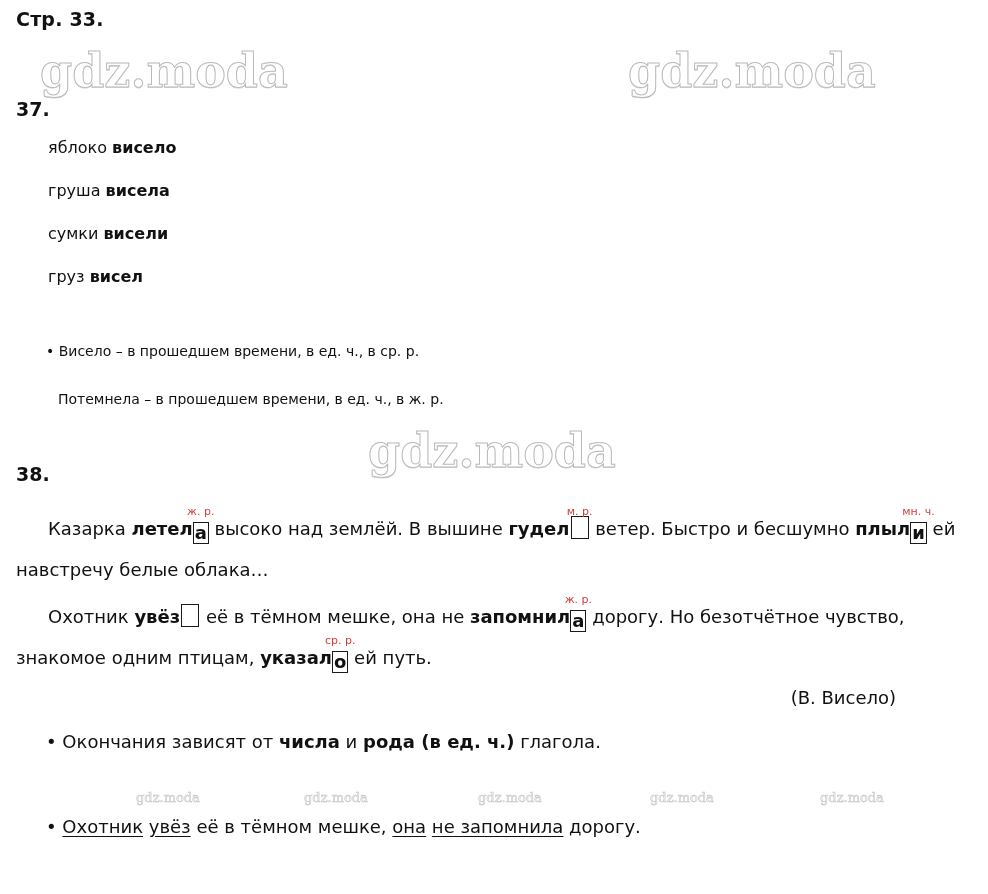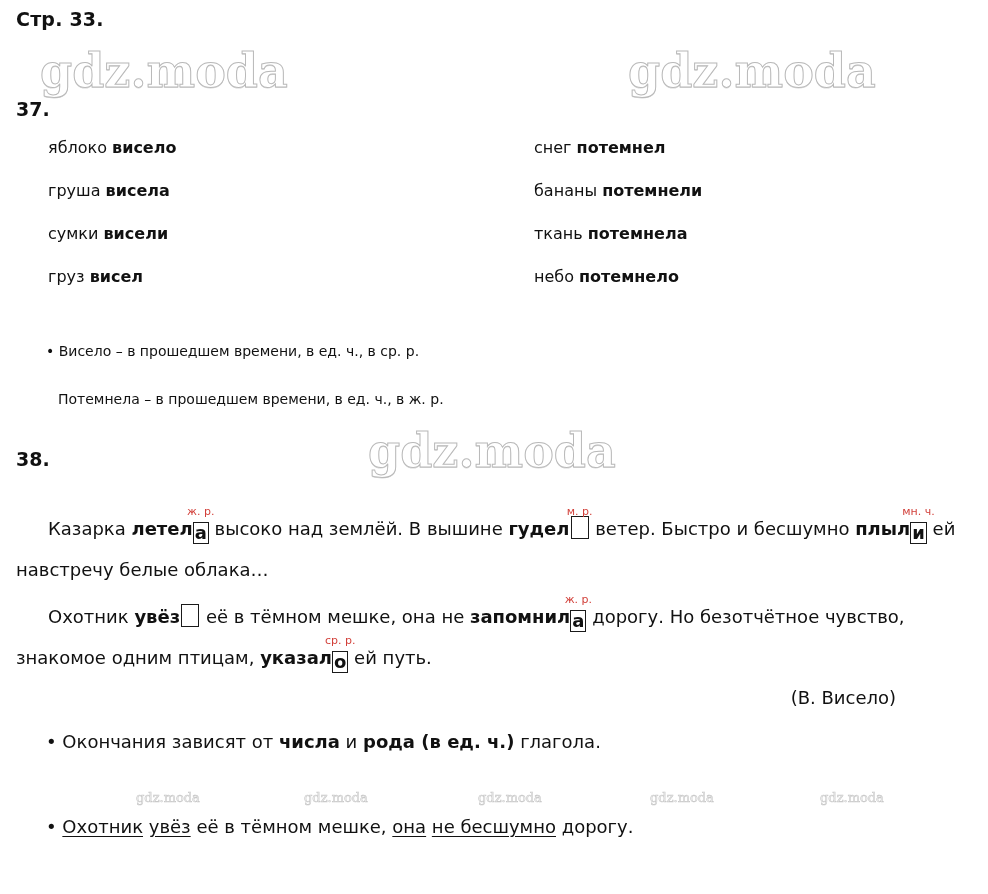--- a/index.html
+++ b/index.html
@@ -27,21 +27,21 @@
     font-size: 19px;
     font-weight: bold;
     letter-spacing: 0.2px;
   }
   .ex-num {
     position: absolute;
     font-size: 19px;
     font-weight: bold;
   }
   .ex37-num { left: 16px; top: 98px; text-align: center; }
-  .ex38-num { left: 16px; top: 448px; text-align: right; }
+  .ex38-num { left: 16px; top: 463px; text-align: right; }
 
   
   .wm {
     position: absolute;
     font-family: "DejaVu Serif", "Liberation Serif", serif;
     color: #ffffff;
     -webkit-text-stroke: 1px #b9b9b9;
     text-shadow: 0 1px 0 #d8d8d8;
     white-space: nowrap;
     pointer-events: none;
@@ -154,26 +154,20 @@
 
   <div class="ex-num ex37-num">37.</div>
 
   <div class="col col-left">
     <div><span>яблоко </span><span class="b">висело</span></div>
     <div><span>груша </span><span class="b">висела</span></div>
     <div><span>сумки </span><span class="b">висели</span></div>
     <div><span>груз </span><span class="b">висел</span></div>
   </div>
 
-  <div class="col col-right">
-    <div><span>снег </span><span class="b">потемнел</span></div>
-    <div><span>бананы </span><span class="b">потемнели</span></div>
-    <div><span>ткань </span><span class="b">потемнела</span></div>
-    <div><span>небо </span><span class="b">потемнело</span></div>
-  </div>
 
   <div class="note note-1">• Висело – в прошедшем времени, в ед. ч., в ср. р.</div>
   <div class="note note-2">Потемнела – в прошедшем времени, в ед. ч., в ж. р.</div>
 
   <div class="ex-num ex38-num">38.</div>
 
   <div class="para p1">
     <span class="indent"></span><span>Казарка </span><span class="b">летел</span><span class="gend"><span class="mark">ж. р.</span><span class="boxed">а</span></span><span> высоко над землёй. В вышине </span><span class="b">гудел</span><span class="gend"><span class="mark">м. р.</span><span class="sq"></span></span><span> ветер. Быстро и бесшумно </span><span class="b">плыл</span><span class="gend"><span class="mark">мн. ч.</span><span class="boxed">и</span></span><span> ей навстречу белые облака…</span>
   </div>
 
@@ -187,16 +181,16 @@
     <span>• Окончания зависят от </span><span class="b">числа</span><span> и </span><span class="b">рода (в ед. ч.)</span><span> глагола.</span>
   </div>
 
   <div class="wm-small" style="left:136px">gdz.moda</div>
   <div class="wm-small" style="left:304px">gdz.moda</div>
   <div class="wm-small" style="left:478px">gdz.moda</div>
   <div class="wm-small" style="left:650px">gdz.moda</div>
   <div class="wm-small" style="left:820px">gdz.moda</div>
 
   <div class="bullet-line bl-2">
-    <span>• </span><span class="u">Охотник</span><span> </span><span class="u">увёз</span><span> её в тёмном мешке, </span><span class="u">она</span><span> </span><span class="u">не бесшумно</span><span> дорогу.</span>
+    <span>• </span><span class="u">Охотник</span><span> </span><span class="u">увёз</span><span> её в тёмном мешке, </span><span class="u">она</span><span> </span><span class="u">не запомнила</span><span> дорогу.</span>
   </div>
 
 </div>
 
 </body></html>

